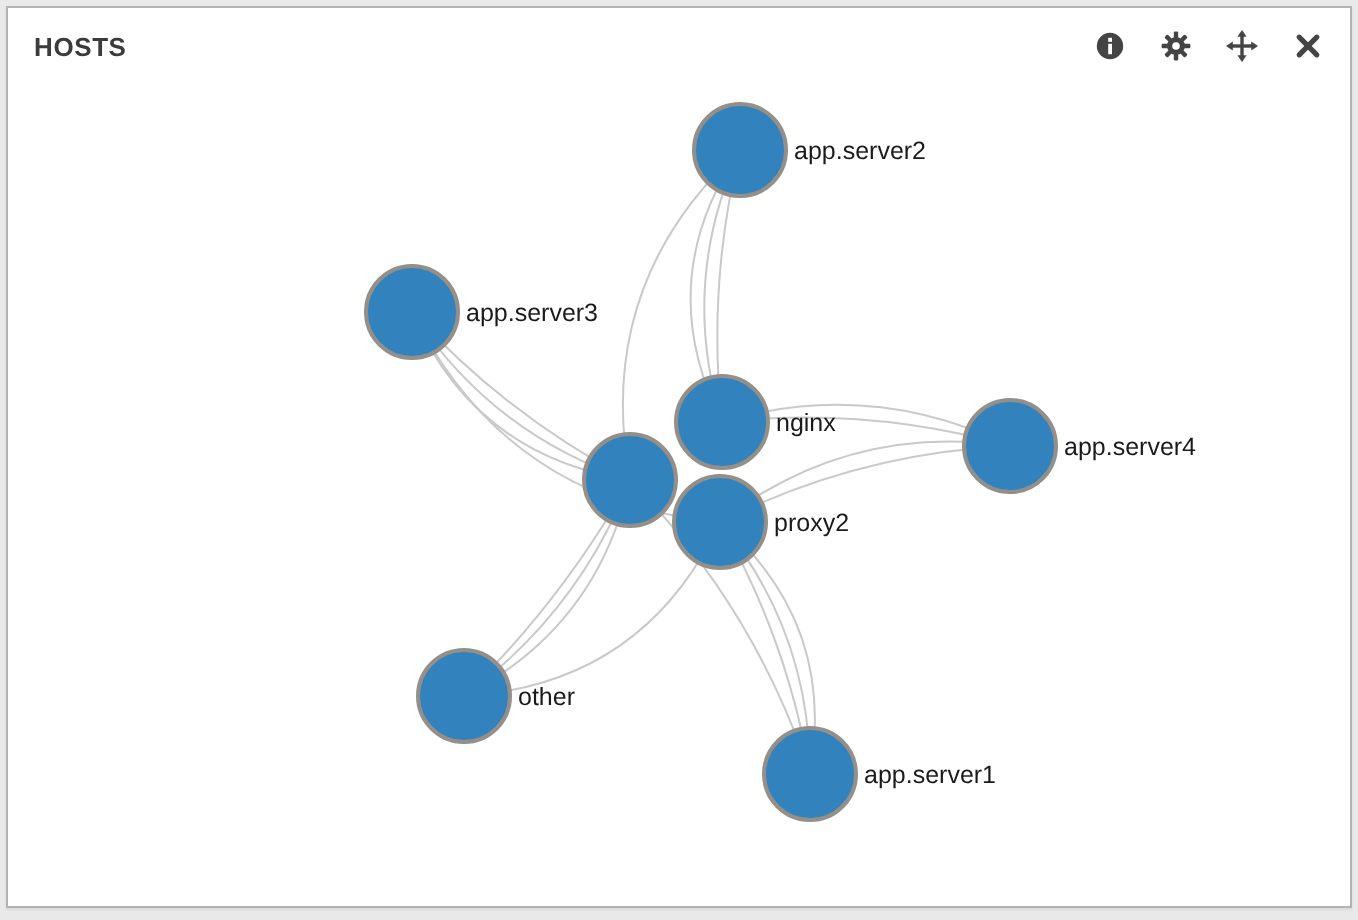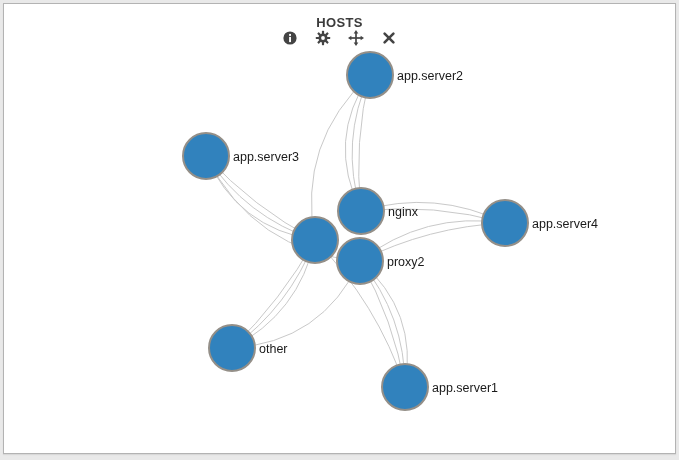--- a/index.html
+++ b/index.html
@@ -17,21 +17,20 @@
   .panel{
     position:absolute; left:3px; top:3px; width:673px; height:451px;
     background:var(--panel-bg);
     border:1px solid var(--panel-border);
     box-shadow:0 1px 1px rgba(0,0,0,0.07);
   }
   .panel-header{
     position:relative; z-index:2;
     display:flex; align-items:center; justify-content:space-between;
     padding:11px 13px 8px 13px;
-    flex-direction:column;
   }
   .panel-title{
     font-size:13px; font-weight:bold; color:var(--title); letter-spacing:.3px;
   }
   .panel-toolbar{display:flex; align-items:center; gap:17px;}
   .tool-btn{
     width:16px; height:16px; display:inline-flex; align-items:center; justify-content:center;
     cursor:pointer;
   }
   .tool-btn svg{display:block;}

